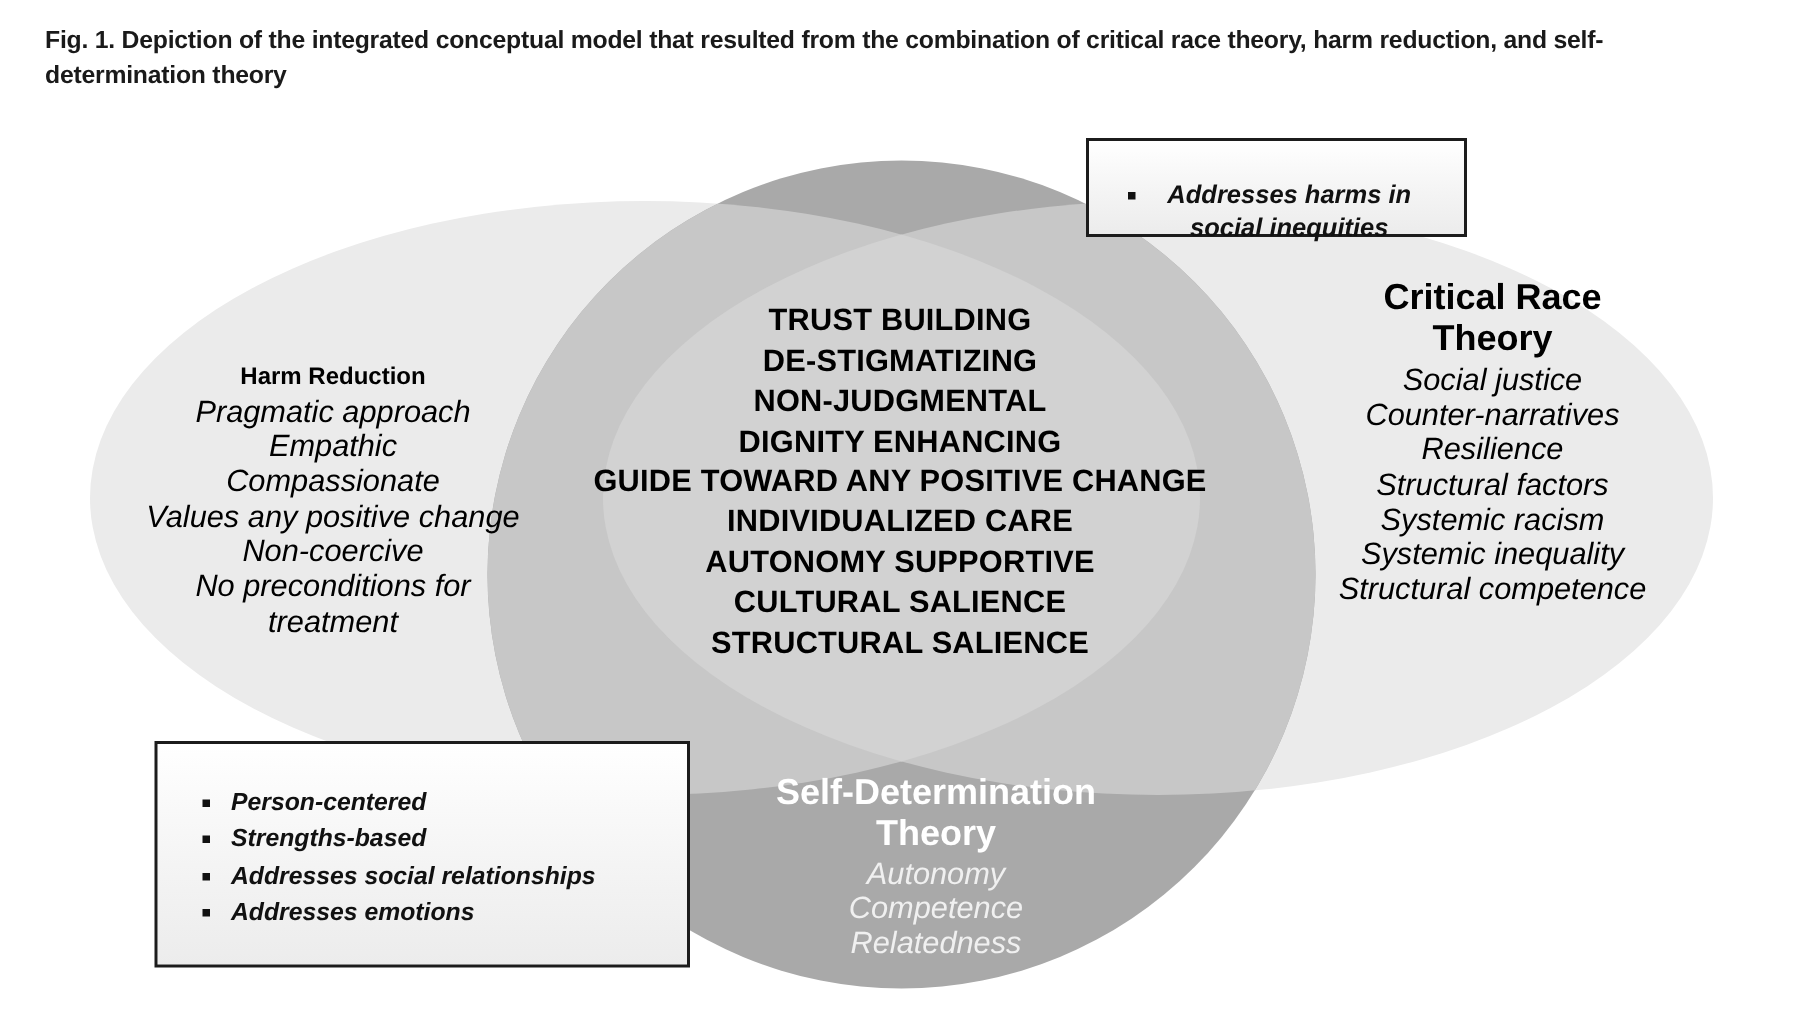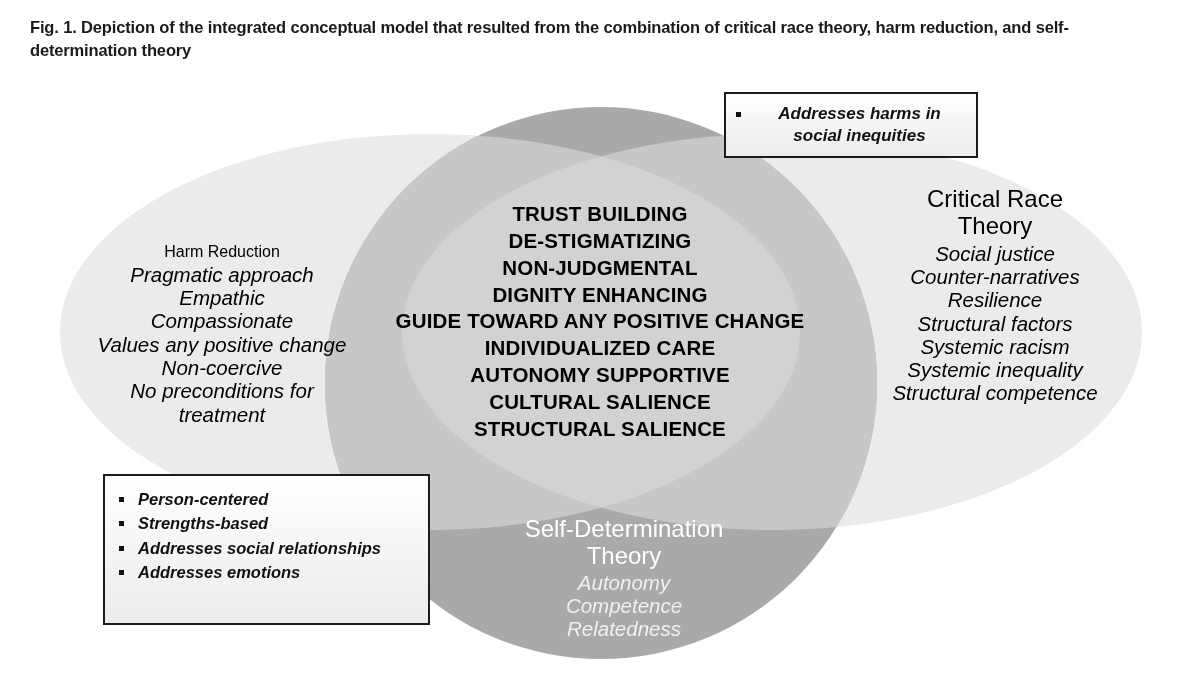--- a/index.html
+++ b/index.html
@@ -43,21 +43,21 @@
     left: 0;
     top: 0;
   }
 
   
   .venn-text {
     position: absolute;
     text-align: center;
   }
   .venn-title {
-    font-weight: normal;
+    font-weight: bold;
     line-height: 1.12;
   }
   .venn-list {
     line-height: 1.135;
   }
   .venn-list div { white-space: nowrap; font-style: italic; }
 
   
   #harm-reduction-block {
     left: 62px;
@@ -102,21 +102,21 @@
 
   
   .callout-box {
     position: absolute;
     background: linear-gradient(180deg, #ffffff 0%, #f4f4f4 55%, #ececec 100%);
     border: 2px solid #1c1c1c;
     box-sizing: border-box;
   }
   .callout-list {
     list-style: none;
-    margin: 0;
+    margin: 16px;
     padding: 0;
   }
   .callout-list li {
     display: flex;
     align-items: flex-start;
     font-style: italic;
     font-weight: bold;
     font-size: 16.5px;
     line-height: 1.30;
     color: #111111;
@@ -140,22 +140,22 @@
   }
   #social-inequities-callout .callout-list li {
     font-size: 17px;
     line-height: 1.28;
   }
   #social-inequities-callout .callout-text { text-align: center; }
   #social-inequities-callout .bullet-square { margin-top: 9px; margin-right: 12px; }
 
   #core-principles-callout {
     left: 103px;
-    top: 474px;
-    width: 327px;
+    top: 494px;
+    width: 357px;
     height: 151px;
     padding: 13px 8px 0 14px;
   }
   #core-principles-callout .callout-list li { margin-bottom: 3px; }
 </style>
 </head>
 <body>
 
 <div id="figure-caption">Fig. 1. Depiction of the integrated conceptual model that resulted from the combination of critical race theory, harm reduction, and self-determination theory</div>
 

